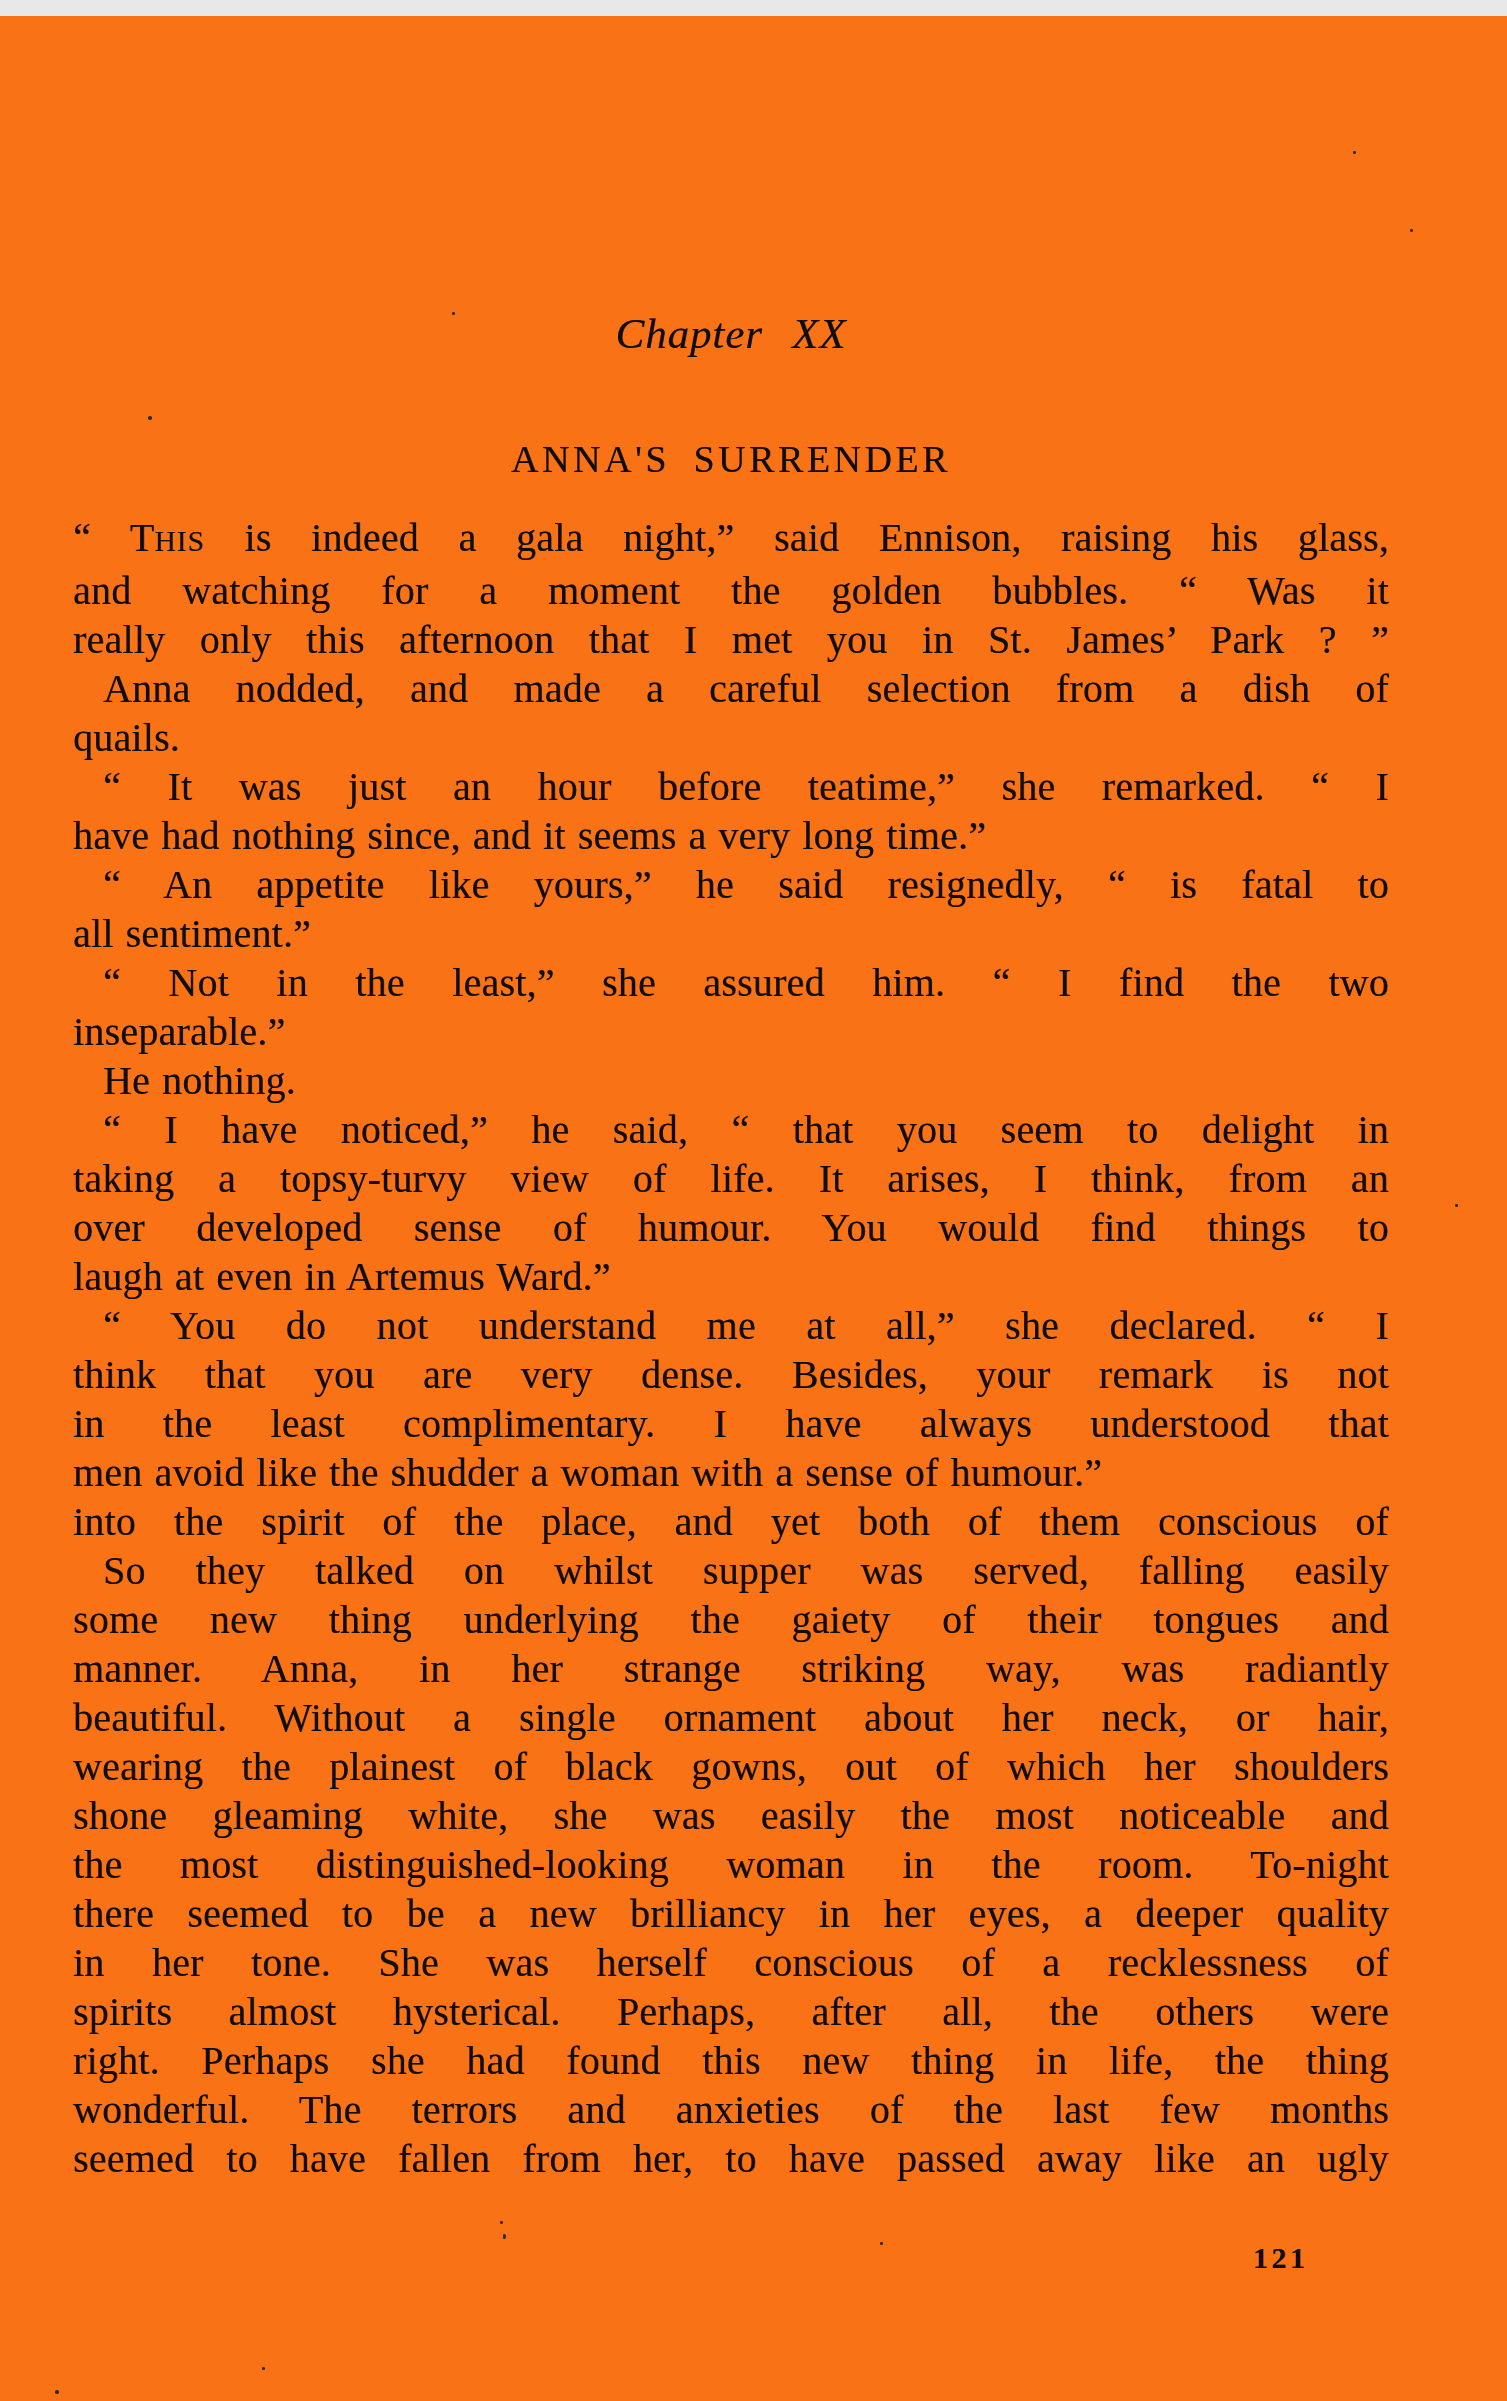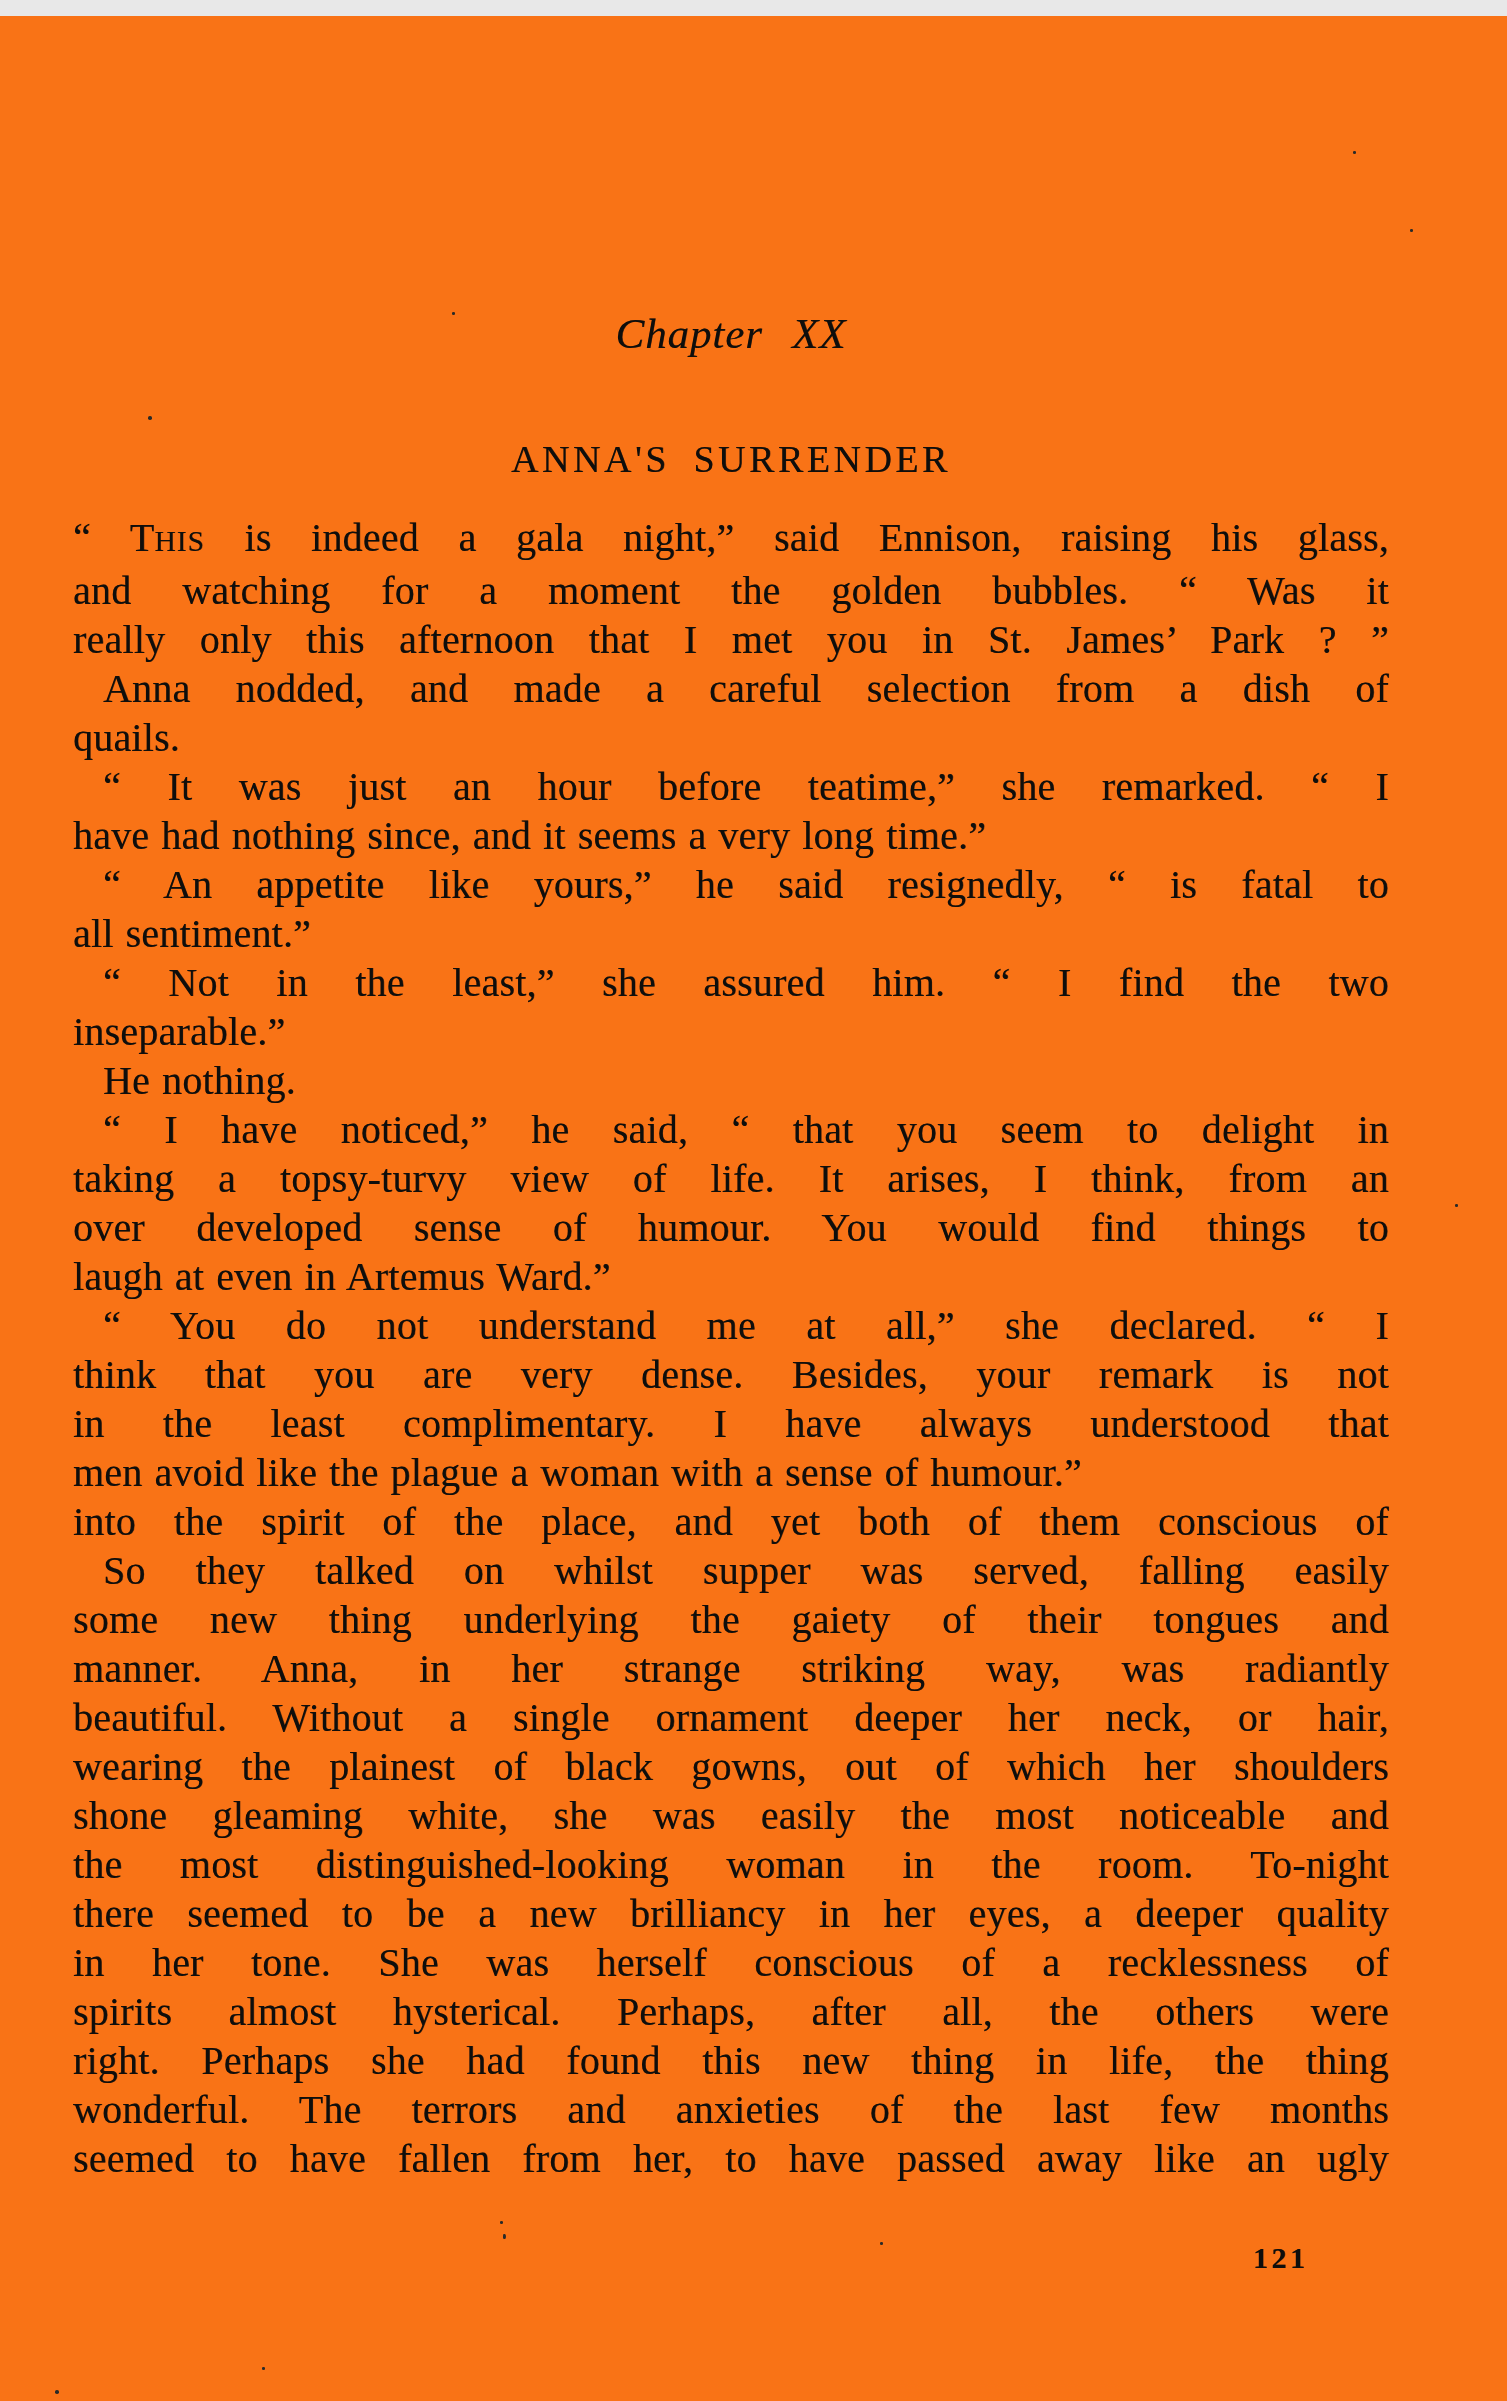--- a/index.html
+++ b/index.html
@@ -83,26 +83,26 @@
       <div class="line j ind">“ Not in the least,” she assured him.  “ I find the two</div>
       <div class="line">inseparable.”</div>
       <div class="line ind">He nothing.</div>
       <div class="line j ind">“ I have noticed,” he said, “ that you seem to delight in</div>
       <div class="line j">taking a topsy-turvy view of life.  It arises, I think, from an</div>
       <div class="line j">over developed sense of humour.  You would find things to</div>
       <div class="line">laugh at even in Artemus Ward.”</div>
       <div class="line j ind">“ You do not understand me at all,” she declared.  “ I</div>
       <div class="line j">think that you are very dense.  Besides, your remark is not</div>
       <div class="line j">in the least complimentary.  I have always understood that</div>
-      <div class="line">men avoid like the plague a woman with a sense of humour.”</div>
+      <div class="line">men avoid like the shudder a woman with a sense of humour.”</div>
       <div class="line j">into the spirit of the place, and yet both of them conscious of</div>
       <div class="line j ind">So they talked on whilst supper was served, falling easily</div>
       <div class="line j">some new thing underlying the gaiety of their tongues and</div>
       <div class="line j">manner.  Anna, in her strange striking way, was radiantly</div>
-      <div class="line j">beautiful.  Without a single ornament deeper her neck, or hair,</div>
+      <div class="line j">beautiful.  Without a single ornament about her neck, or hair,</div>
       <div class="line j">wearing the plainest of black gowns, out of which her shoulders</div>
       <div class="line j">shone gleaming white, she was easily the most noticeable and</div>
       <div class="line j">the most distinguished-looking woman in the room.  To-night</div>
       <div class="line j">there seemed to be a new brilliancy in her eyes, a deeper quality</div>
       <div class="line j">in her tone.  She was herself conscious of a recklessness of</div>
       <div class="line j">spirits almost hysterical.  Perhaps, after all, the others were</div>
       <div class="line j">right.  Perhaps she had found this new thing in life, the thing</div>
       <div class="line j">wonderful.  The terrors and anxieties of the last few months</div>
       <div class="line j">seemed to have fallen from her, to have passed away like an ugly</div>
     </div>

